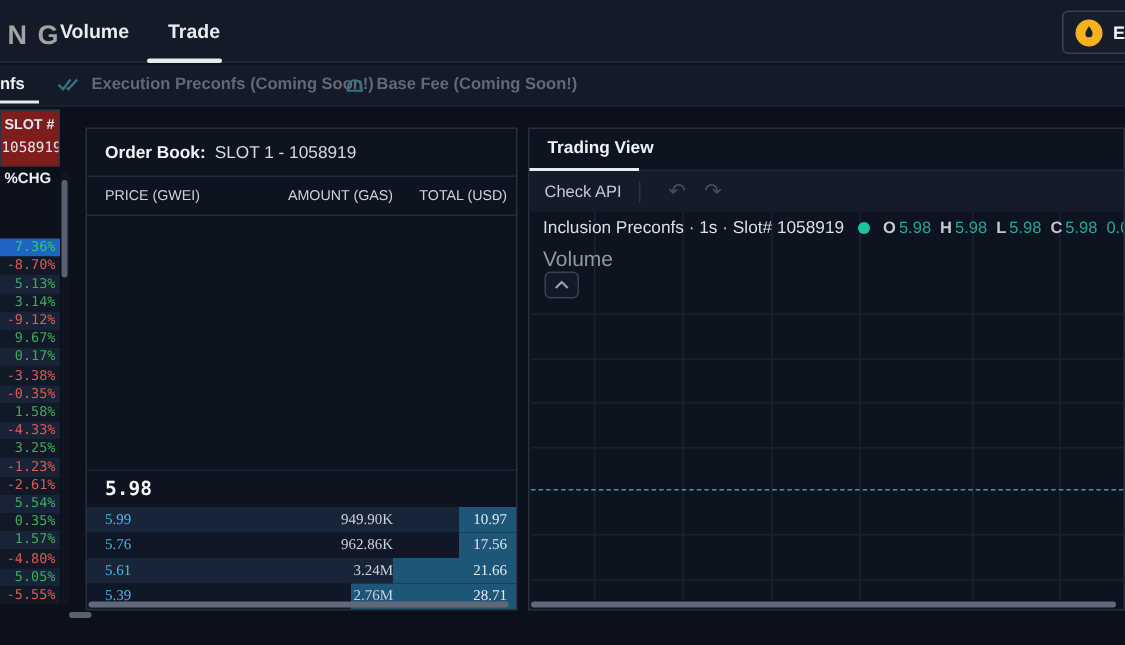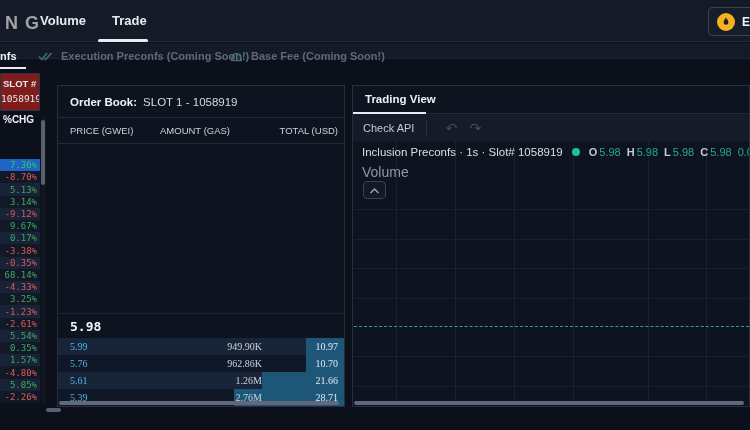--- a/index.html
+++ b/index.html
@@ -19,21 +19,21 @@
                    background:#e8ebf0; border-radius:2px; }
   .wallet-btn { position:absolute; left:708px; top:7px; width:80px; height:29px;
                 background:#161d2b; border:1px solid #3a4252; border-radius:4px;
                 display:flex; align-items:center; gap:7px; padding-left:8px;
                 color:#f2f4f8; font-size:12px; font-weight:700; cursor:pointer;
                 font-family:"Liberation Sans", sans-serif; }
   .gas-icon { width:18px; height:18px; border-radius:50%; background:#f6b11e;
               display:flex; align-items:center; justify-content:center; flex:none; }
 
   
-  .tabbar { position:absolute; left:0; top:43px; width:750px; height:16px;
+  .tabbar { position:absolute; left:0; top:43px; width:750px; height:28px;
             background:#141a27; border-bottom:1px solid #1c2433; }
   .mtab { position:absolute; top:7px; display:flex; align-items:center; gap:8px;
           font-size:11px; cursor:pointer; }
   .mtab.active { left:0px; color:#eef1f5; font-weight:700; }
   .mtab-underline { position:absolute; left:0px; top:24px; width:26px; height:2px; background:#e8ebf0; }
   .mtab.soon { color:#5f6977; font-weight:600; }
   .mtab-exec { left:38px; }
   .mtab-base { left:230px; }
   .tealic { display:flex; align-items:center; }
 
@@ -70,21 +70,21 @@
   .tv-panel { left:352px; width:398px; }
 
   
   .ob-title { height:32px; border-bottom:1px solid #222a3a; display:flex;
               align-items:center; padding-left:12px; gap:6px; font-size:11.5px; }
   .ob-title .t1 { color:#f0f2f6; font-weight:700; }
   .ob-title .t2 { color:#d4d9e1; }
   .ob-cols { height:26px; border-bottom:1px solid #222a3a; display:grid;
              grid-template-columns:90px 102px 1fr; align-items:center;
              font-size:9.5px; font-weight:400; color:#ccd2db; padding:0 6px 0 12px; }
-  .ob-cols .c2 { }
+  .ob-cols .c2 { text-align:right; }
   .ob-cols .c3 { text-align:right; }
   .ob-spacer { flex:1; }
   .ob-last { height:25px; border-top:1px solid #1c2433; display:flex; align-items:center;
              padding-left:12px; font-family:"DejaVu Sans Mono", monospace;
              font-size:13px; font-weight:700; color:#f2f4f8; }
   .ob-bids { }
   .ob-row { position:relative; height:17px; display:grid;
             grid-template-columns:90px 102px 1fr; align-items:center;
             padding:0 6px 0 12px; font-family:Liberation Serif, serif;
             font-size:10px; cursor:pointer; }
@@ -181,31 +181,31 @@
   <div class="chg-list">
       <div class="chg-row up selected">7.36%</div>
       <div class="chg-row down">-8.70%</div>
       <div class="chg-row up">5.13%</div>
       <div class="chg-row up">3.14%</div>
       <div class="chg-row down">-9.12%</div>
       <div class="chg-row up">9.67%</div>
       <div class="chg-row up">0.17%</div>
       <div class="chg-row down">-3.38%</div>
       <div class="chg-row down">-0.35%</div>
-      <div class="chg-row up">68.14%</div>
+      <div class="chg-row up">1.58%</div>
       <div class="chg-row down">-4.33%</div>
       <div class="chg-row up">3.25%</div>
       <div class="chg-row down">-1.23%</div>
       <div class="chg-row down">-2.61%</div>
       <div class="chg-row up">5.54%</div>
       <div class="chg-row up">0.35%</div>
       <div class="chg-row up">1.57%</div>
       <div class="chg-row down">-4.80%</div>
       <div class="chg-row up">5.05%</div>
-      <div class="chg-row down">-2.26%</div>
+      <div class="chg-row down">-5.55%</div>
     </div>
   <div class="side-vscroll">
     <div class="thumb"></div>
   </div>
   <div class="side-hscroll"></div>
 
   <section class="panel ob-panel">
     <div class="ob-title">
       <span class="t1">Order Book:</span>
       <span class="t2">SLOT 1 - 1058919</span>
@@ -221,26 +221,26 @@
         <div class="ob-row">
           <div class="ob-depth" style="width: 38px;"></div>
           <span class="price">5.99</span>
           <span class="amount">949.90K</span>
           <span class="total">10.97</span>
         </div>
         <div class="ob-row">
           <div class="ob-depth" style="width: 38px;"></div>
           <span class="price">5.76</span>
           <span class="amount">962.86K</span>
-          <span class="total">10.70</span>
+          <span class="total">17.56</span>
         </div>
         <div class="ob-row">
           <div class="ob-depth" style="width: 82px;"></div>
           <span class="price">5.61</span>
-          <span class="amount">1.26M</span>
+          <span class="amount">3.24M</span>
           <span class="total">21.66</span>
         </div>
         <div class="ob-row">
           <div class="ob-depth" style="width: 110px;"></div>
           <span class="price">5.39</span>
           <span class="amount">2.76M</span>
           <span class="total">28.71</span>
         </div>
       </div>
     <div class="hscroll">

